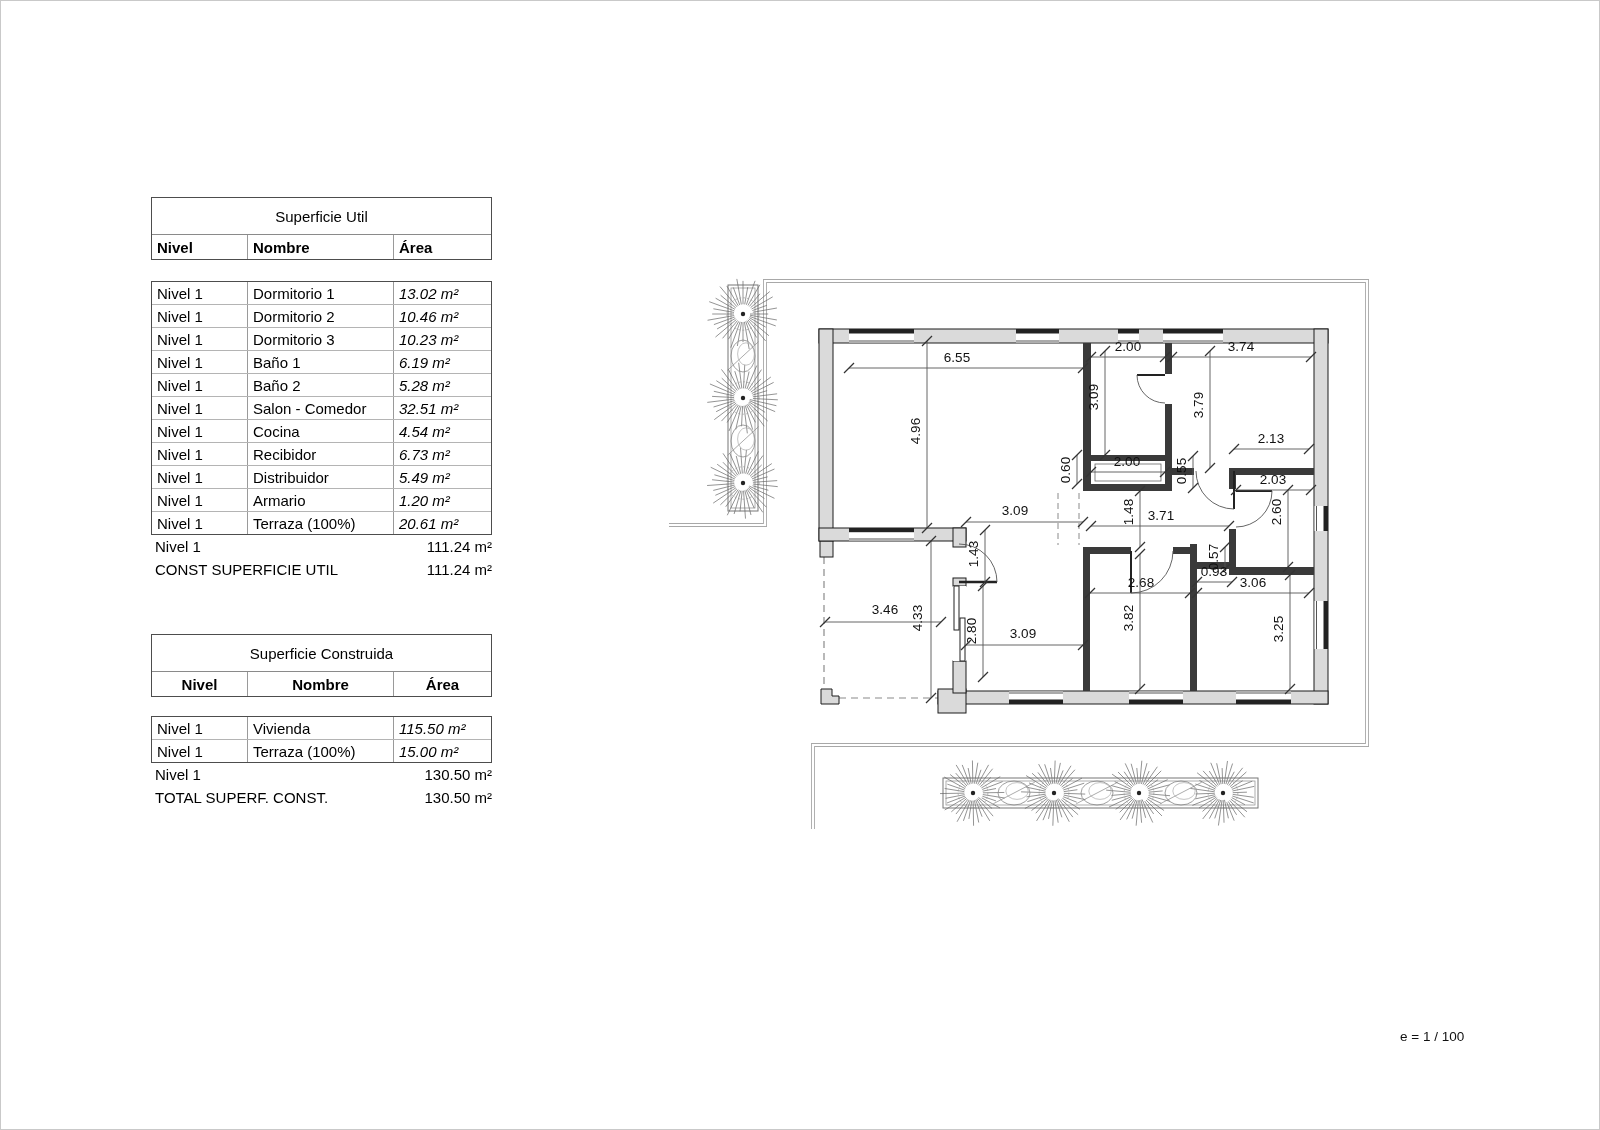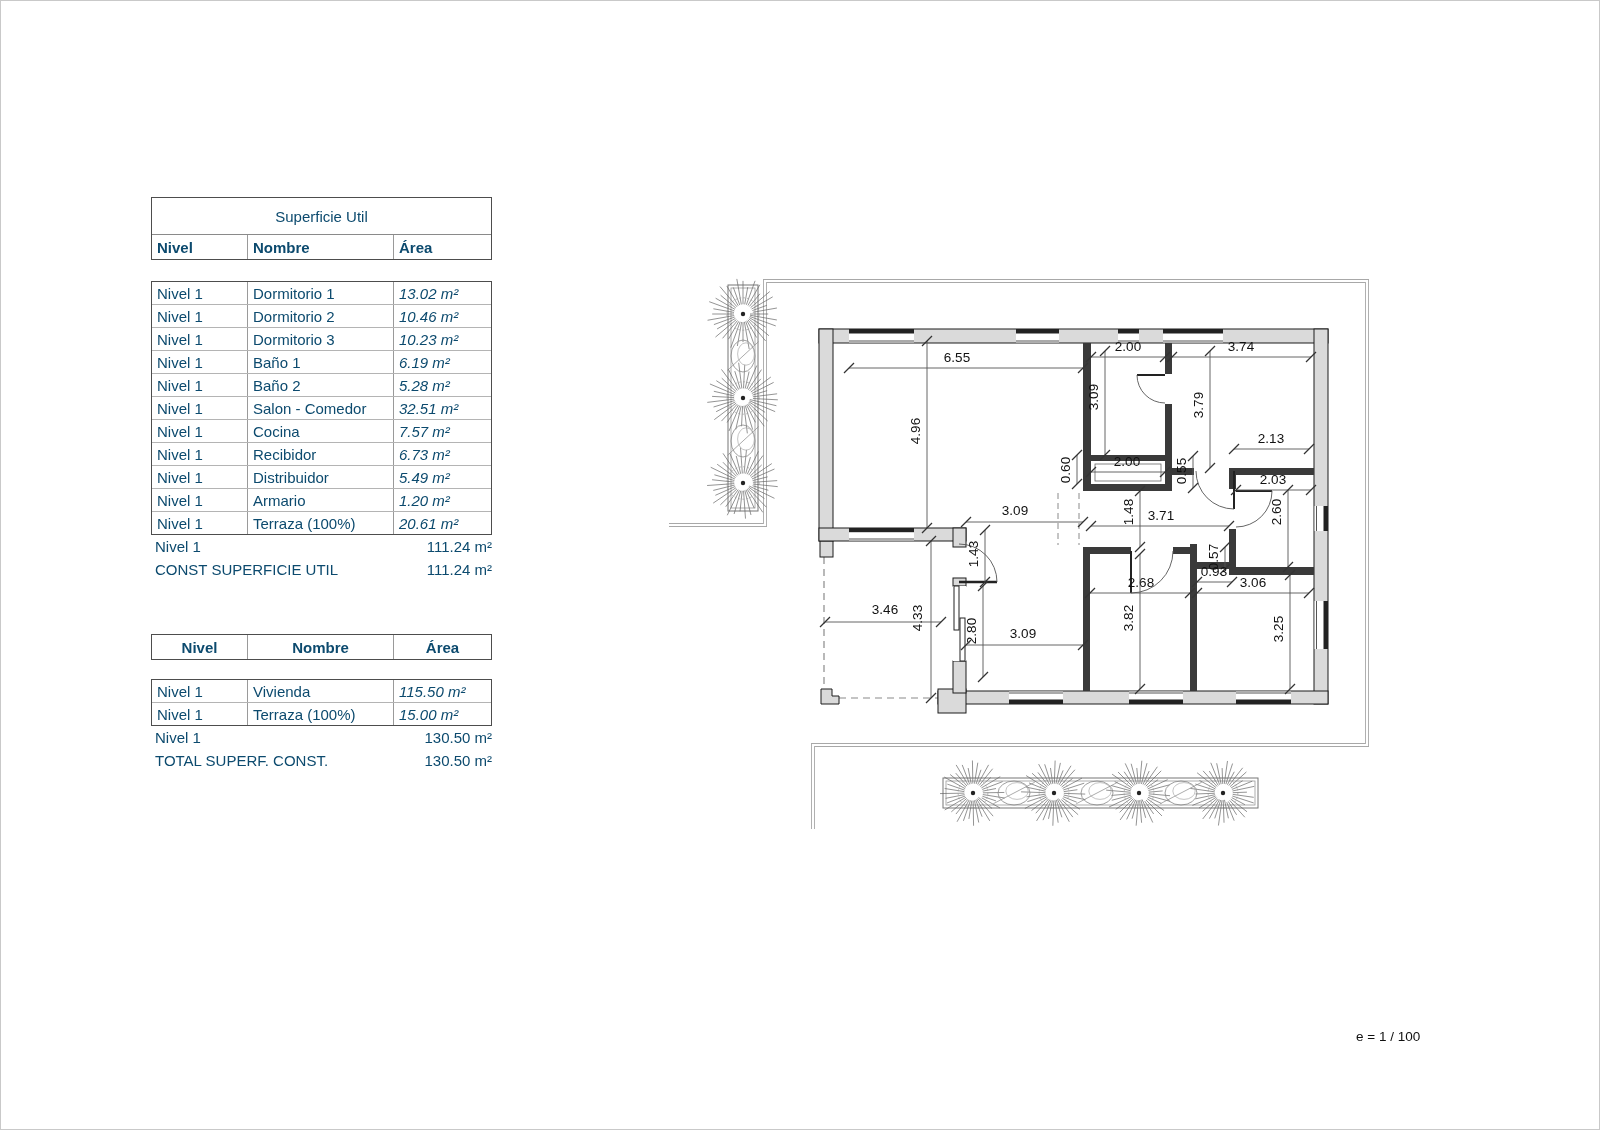--- a/index.html
+++ b/index.html
@@ -1,36 +1,36 @@
 <!DOCTYPE html>
 <html><head>
 <meta charset="utf-8">
 <style>
   html,body{margin:0;padding:0;background:#fff;}
   .page{position:relative;width:1598px;height:1128px;border:1px solid #c9c9c9;background:#fff;
         font-family:"Liberation Sans",sans-serif;color:#111;overflow:hidden;}
   svg{position:absolute;left:0;top:0;}
   
-  .tbl{position:absolute;font-size:15px;color:#0c4a6e;}
+  .tbl{position:absolute;font-size:15px;color:#000000;}
   .tbl-head{border:1.5px solid #4d4d4d;background:#fff;}
   .tbl-title{height:36px;display:flex;align-items:center;justify-content:center;border-bottom:1px solid #8a8a8a;}
   .tbl-cols{display:grid;height:24px;}
   .tbl-cols .c{display:flex;align-items:center;padding:0 5px;border-right:1px solid #9a9a9a;overflow:hidden;font-weight:bold;}
   .tbl-cols .c:last-child{border-right:none;}
   .tbl-cols.center .c{justify-content:center;padding:0;}
   .tbl-gap{height:21px;}
   .tbl-body{border:1.5px solid #4d4d4d;background:#fff;}
   .trow{display:grid;height:22px;border-top:1px solid #b4b4b4;}
   .trow:first-child{border-top:none;}
   .trow .c{display:flex;align-items:center;padding:0 5px;border-right:1px solid #9a9a9a;overflow:hidden;white-space:nowrap;}
   .trow .c:last-child{border-right:none;font-style:italic;}
   .plainrow{display:grid;grid-template-columns:242px 1fr;height:23px;align-items:center;}
   .plainrow .pl{padding-left:4px;white-space:nowrap;}
   .plainrow .pv{padding-left:5px;white-space:nowrap;text-align:right;}
-  .scale-note{position:absolute;font-size:13.5px;color:#111;}
+  .scale-note{position:absolute;font-size:13.5px;color:#111;margin-left:44px;}
 </style>
 </head>
 <body>
 
 <div class="page">
 
   <svg id="plan-svg" width="1598" height="1128" viewBox="0 0 1598 1128">
 
     <g>
       <path d="M668,524 L764,524 L764,280 L1366,280 L1366,744 L812,744 L812,828" fill="none" stroke="#a8a8a8" stroke-width="4"></path>
@@ -675,21 +675,21 @@
           <div class="c">5.28 m²</div>
         </div>
         <div class="trow" style="grid-template-columns: 96px 146px 1fr;">
           <div class="c">Nivel 1</div>
           <div class="c">Salon - Comedor</div>
           <div class="c">32.51 m²</div>
         </div>
         <div class="trow" style="grid-template-columns: 96px 146px 1fr;">
           <div class="c">Nivel 1</div>
           <div class="c">Cocina</div>
-          <div class="c">7.57 m²</div>
+          <div class="c">4.54 m²</div>
         </div>
         <div class="trow" style="grid-template-columns: 96px 146px 1fr;">
           <div class="c">Nivel 1</div>
           <div class="c">Recibidor</div>
           <div class="c">6.73 m²</div>
         </div>
         <div class="trow" style="grid-template-columns: 96px 146px 1fr;">
           <div class="c">Nivel 1</div>
           <div class="c">Distribuidor</div>
           <div class="c">5.49 m²</div>
@@ -710,20 +710,21 @@
       <div class="pv">111.24 m²</div>
     </div>
     <div class="plainrow">
       <div class="pl">CONST SUPERFICIE UTIL</div>
       <div class="pv">111.24 m²</div>
     </div>
   </div>
 
   <div class="tbl" style="left:150px;top:633px;width:341px">
     <div class="tbl-head">
+      <div class="tbl-title">Superficie Construida</div>
       <div class="tbl-cols center" style="grid-template-columns:96px 146px 1fr">
         <div class="c">Nivel</div>
         <div class="c">Nombre</div>
         <div class="c">Área</div>
       </div>
     </div>
     <div class="tbl-gap" style="height:19px"></div>
     <div class="tbl-body" id="body-const">
         <div class="trow" style="grid-template-columns: 96px 146px 1fr;">
           <div class="c">Nivel 1</div>

